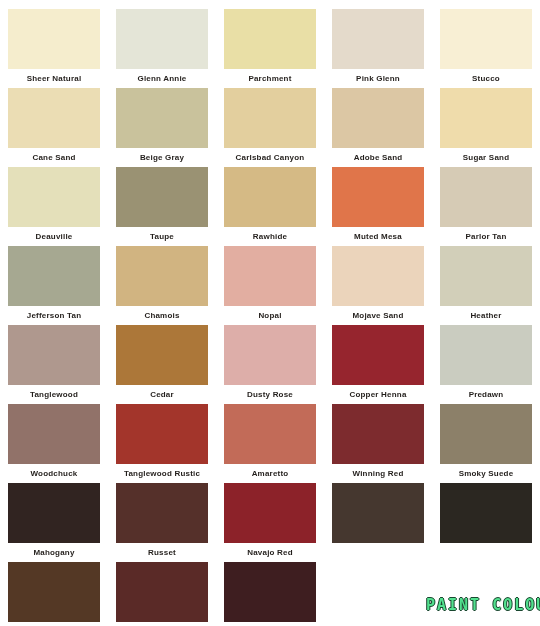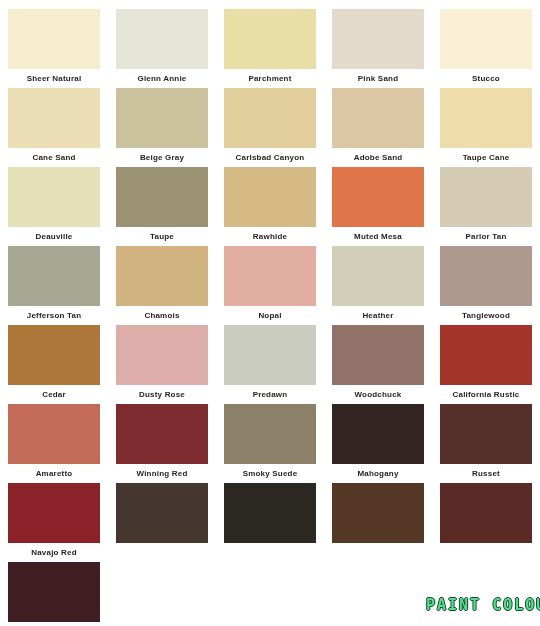--- a/index.html
+++ b/index.html
@@ -78,21 +78,21 @@
       <div class="cell">
         <div class="swatch" style="background: rgb(228, 229, 215);"></div>
         <div class="swatch-label">Glenn Annie</div>
       </div>
       <div class="cell">
         <div class="swatch" style="background: rgb(233, 223, 166);"></div>
         <div class="swatch-label">Parchment</div>
       </div>
       <div class="cell">
         <div class="swatch" style="background: rgb(228, 218, 203);"></div>
-        <div class="swatch-label">Pink Sand</div>
+        <div class="swatch-label">Pink Glenn</div>
       </div>
       <div class="cell">
         <div class="swatch" style="background: rgb(248, 239, 212);"></div>
         <div class="swatch-label">Stucco</div>
       </div>
       <div class="cell">
         <div class="swatch" style="background: rgb(235, 221, 180);"></div>
         <div class="swatch-label">Cane Sand</div>
       </div>
       <div class="cell">
@@ -102,21 +102,21 @@
       <div class="cell">
         <div class="swatch" style="background: rgb(227, 207, 158);"></div>
         <div class="swatch-label">Carlsbad Canyon</div>
       </div>
       <div class="cell">
         <div class="swatch" style="background: rgb(220, 199, 164);"></div>
         <div class="swatch-label">Adobe Sand</div>
       </div>
       <div class="cell">
         <div class="swatch" style="background: rgb(239, 220, 171);"></div>
-        <div class="swatch-label">Taupe Cane</div>
+        <div class="swatch-label">Sugar Sand</div>
       </div>
       <div class="cell">
         <div class="swatch" style="background: rgb(228, 224, 186);"></div>
         <div class="swatch-label">Deauville</div>
       </div>
       <div class="cell">
         <div class="swatch" style="background: rgb(154, 146, 115);"></div>
         <div class="swatch-label">Taupe</div>
       </div>
       <div class="cell">
@@ -137,46 +137,54 @@
       </div>
       <div class="cell">
         <div class="swatch" style="background: rgb(209, 180, 129);"></div>
         <div class="swatch-label">Chamois</div>
       </div>
       <div class="cell">
         <div class="swatch" style="background: rgb(226, 174, 161);"></div>
         <div class="swatch-label">Nopal</div>
       </div>
       <div class="cell">
+        <div class="swatch" style="background: rgb(235, 212, 187);"></div>
+        <div class="swatch-label">Mojave Sand</div>
+      </div>
+      <div class="cell">
         <div class="swatch" style="background: rgb(210, 207, 185);"></div>
         <div class="swatch-label">Heather</div>
       </div>
       <div class="cell">
         <div class="swatch" style="background: rgb(175, 152, 142);"></div>
         <div class="swatch-label">Tanglewood</div>
       </div>
       <div class="cell">
         <div class="swatch" style="background: rgb(172, 119, 57);"></div>
         <div class="swatch-label">Cedar</div>
       </div>
       <div class="cell">
         <div class="swatch" style="background: rgb(221, 174, 169);"></div>
         <div class="swatch-label">Dusty Rose</div>
       </div>
       <div class="cell">
+        <div class="swatch" style="background: rgb(150, 37, 46);"></div>
+        <div class="swatch-label">Copper Henna</div>
+      </div>
+      <div class="cell">
         <div class="swatch" style="background: rgb(202, 204, 192);"></div>
         <div class="swatch-label">Predawn</div>
       </div>
       <div class="cell">
         <div class="swatch" style="background: rgb(145, 114, 105);"></div>
         <div class="swatch-label">Woodchuck</div>
       </div>
       <div class="cell">
         <div class="swatch" style="background: rgb(163, 53, 43);"></div>
-        <div class="swatch-label">California Rustic</div>
+        <div class="swatch-label">Tanglewood Rustic</div>
       </div>
       <div class="cell">
         <div class="swatch" style="background: rgb(194, 107, 88);"></div>
         <div class="swatch-label">Amaretto</div>
       </div>
       <div class="cell">
         <div class="swatch" style="background: rgb(125, 43, 46);"></div>
         <div class="swatch-label">Winning Red</div>
       </div>
       <div class="cell">

